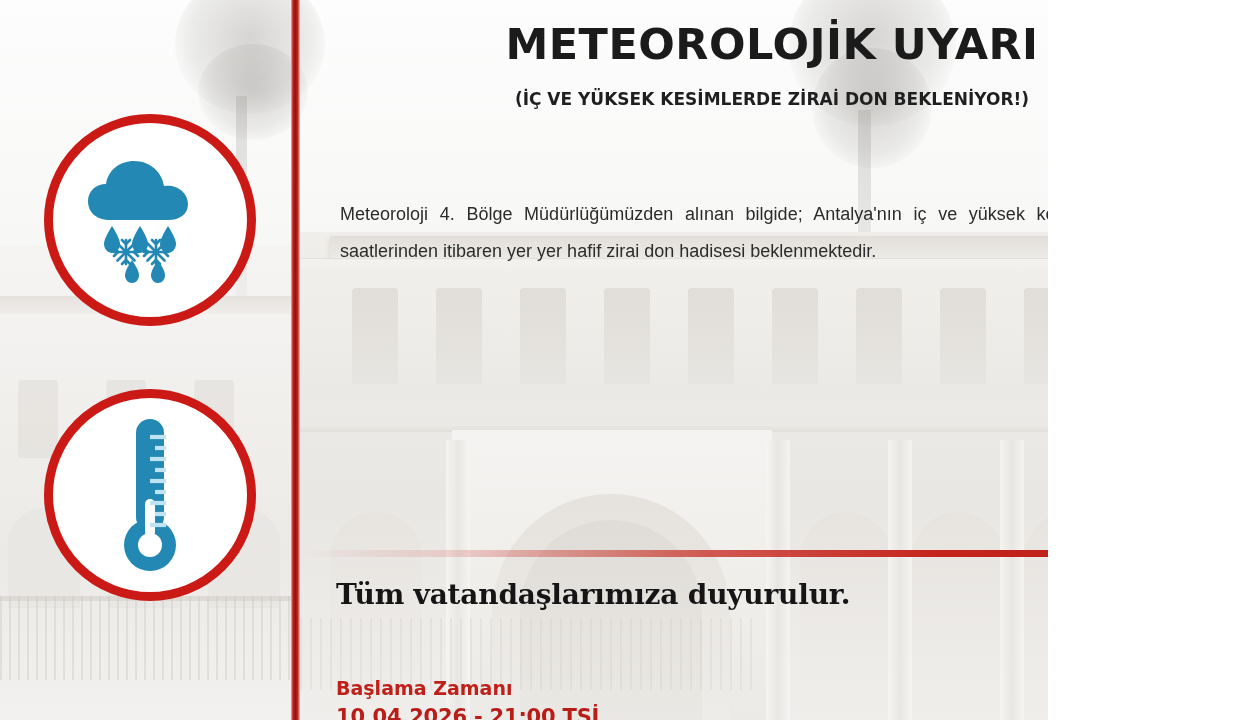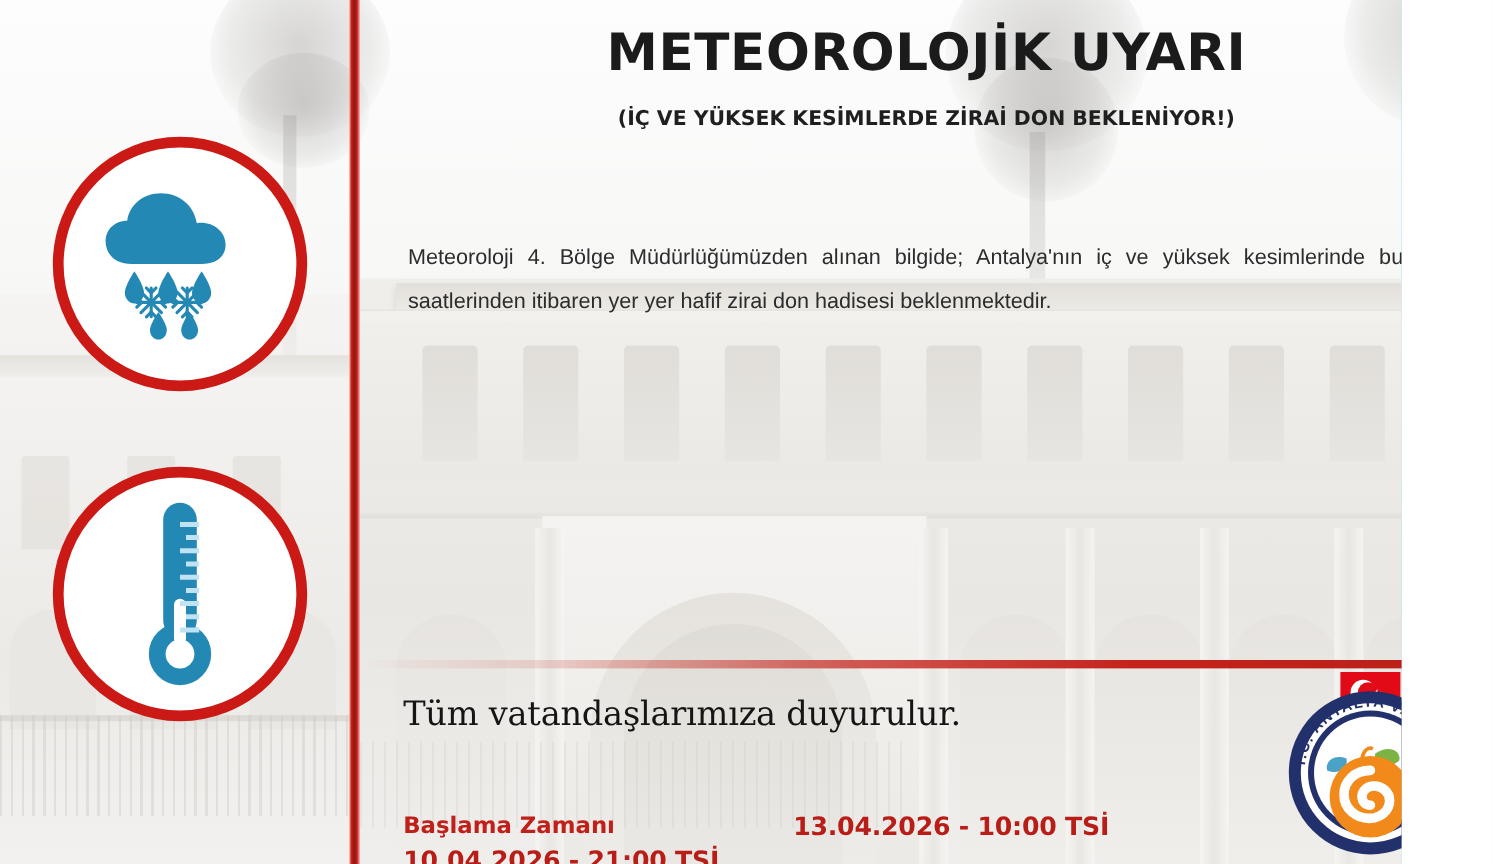--- a/index.html
+++ b/index.html
@@ -2,24 +2,24 @@
 <html><head>
 <meta charset="utf-8">
 <style>
   html, body {
     margin: 0;
     padding: 0;
     background: #ffffff;
   }
   #poster {
     position: relative;
-    width: 1168px;
+    width: 1048px;
     height: 720px;
     overflow: hidden;
-    background: #7dd3fc;
+    background: #fca5a5;
     font-family: "Liberation Sans", sans-serif;
   }
 
   
   .bg-wrap {
     position: absolute;
     inset: 0;
     overflow: hidden;
     background: linear-gradient(180deg, #fbfbfa 0%, #f4f3f1 38%, #eceae7 72%, #f3f2f0 100%);
   }
@@ -230,21 +230,21 @@
   .para + .para { margin-top: 26px; }
 
   
   .footer {
     position: absolute;
     left: 336px; top: 578px; width: 720px;
     z-index: 7;
   }
   .announce {
     font-family: "DejaVu Serif", serif;
-    font-weight: normal;
+    font-weight: bold;
     font-size: 28px;
     color: #151515;
     margin: 0;
     letter-spacing: -.2px;
   }
   .times {
     display: flex;
     margin-top: 18px;
   }
   .time-col { width: 325px; margin-top: 48px; }
@@ -419,21 +419,20 @@
   </div>
 
   <div class="footer">
     <p class="announce">Tüm vatandaşlarımıza duyurulur.</p>
     <div class="times">
       <div class="time-col">
         <p class="time-label">Başlama Zamanı</p>
         <p class="time-value">10.04.2026 - 21:00 TSİ</p>
       </div>
       <div class="time-col">
-        <p class="time-value">13.04.2026 - 10:00 TSİ</p>
       </div>
     </div>
   </div>
 
   <div class="logo">
     <svg width="160" height="158" viewBox="0 0 160 158" aria-hidden="true">
 
       <g>
         <rect x="55" y="2" width="50" height="34" fill="#e30a17"></rect>
         <circle cx="74" cy="19" r="10.5" fill="#ffffff"></circle>

